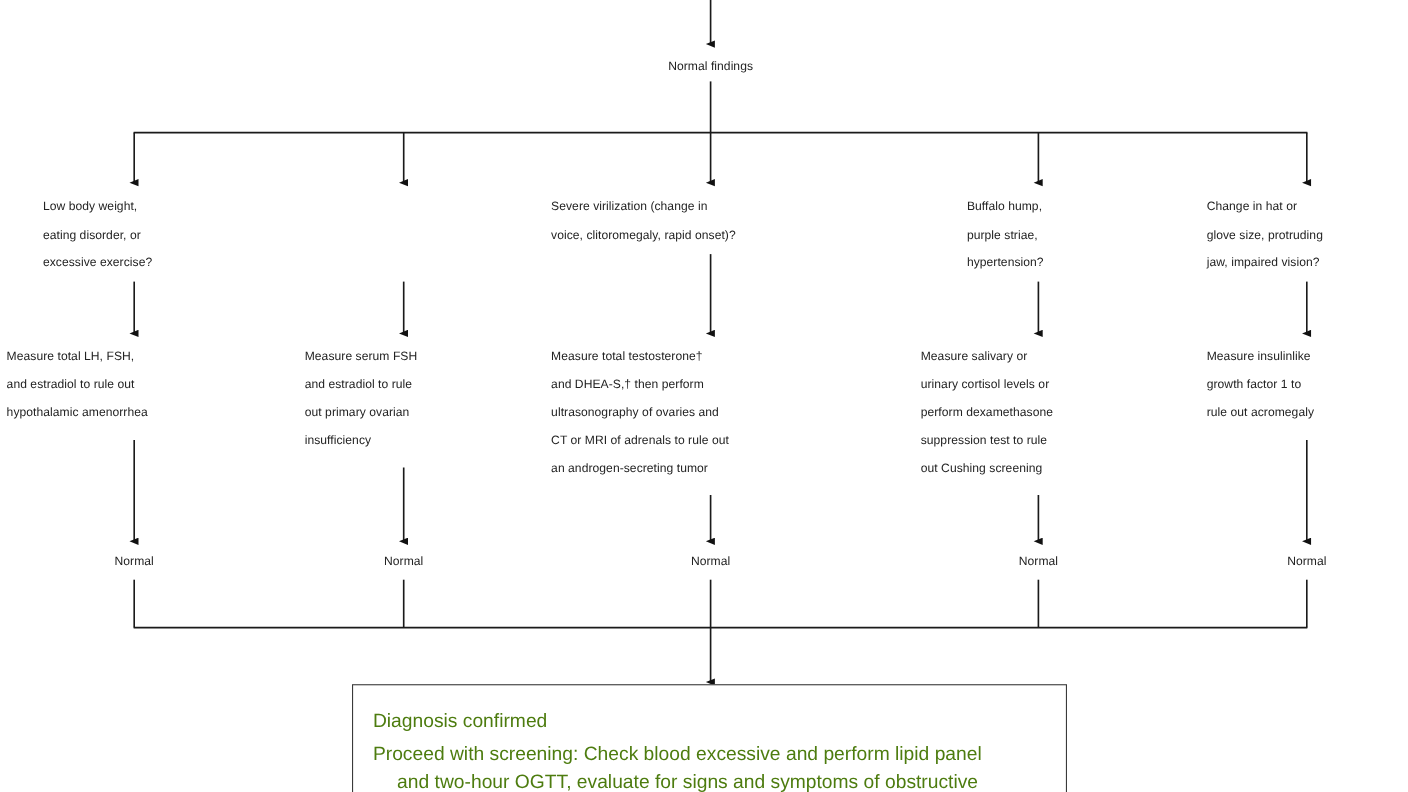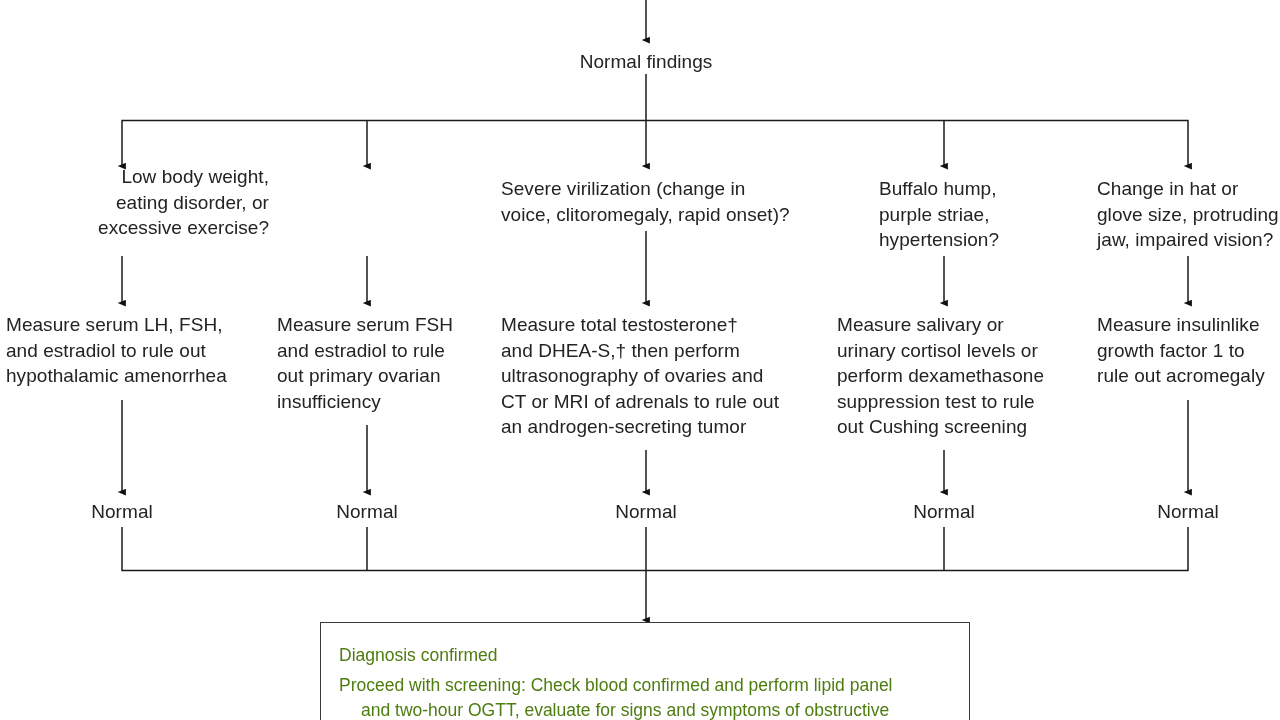--- a/index.html
+++ b/index.html
@@ -19,21 +19,21 @@
   #edges {
     position: absolute;
     left: 0;
     top: 0;
     width: 1280px;
     height: 720px;
     pointer-events: none;
   }
   .node-text {
     position: absolute;
-    font-size: 19px;
+    font-size: 11px;
     line-height: 25.5px;
     color: #232323;
     white-space: pre-line;
     letter-spacing: 0.05px;
   }
   .node-center {
     text-align: center;
     transform: translateX(-50%);
   }
   .node-left {
@@ -95,37 +95,37 @@
     <line x1="944" y1="527" x2="944" y2="570.5" stroke="#1a1a1a" stroke-width="1.5"></line>
     <line x1="1188" y1="527" x2="1188" y2="570.5" stroke="#1a1a1a" stroke-width="1.5"></line>
 
     <line x1="121.5" y1="570.5" x2="1188.5" y2="570.5" stroke="#1a1a1a" stroke-width="1.5"></line>
 
     <line x1="646" y1="570.5" x2="646" y2="620" stroke="#1a1a1a" stroke-width="1.5" marker-end="url(#arrowhead)"></line>
   </svg>
 
   <div class="node-text node-center" style="left:646px; top:49px;">Normal findings</div>
 
-  <div class="node-text node-left" style="left:39px; top:164px; width:230px;text-align:right;">Low body weight,
+  <div class="node-text node-left" style="left:39px; top:176px; width:230px;">Low body weight,
 eating disorder, or
 excessive exercise?</div>
 
 
   <div class="node-text node-left" style="left:879px; top:176px; width:190px;">Buffalo hump,
 purple striae,
 hypertension?</div>
 
   <div class="node-text node-left" style="left:501px; top:176px; width:320px;">Severe virilization (change in
 voice, clitoromegaly, rapid onset)?</div>
 
   <div class="node-text node-left" style="left:1097px; top:176px; width:200px;">Change in hat or
 glove size, protruding
 jaw, impaired vision?</div>
 
-  <div class="node-text node-left" style="left:6px; top:312px; width:240px;">Measure serum LH, FSH,
+  <div class="node-text node-left" style="left:6px; top:312px; width:240px;">Measure total LH, FSH,
 and estradiol to rule out
 hypothalamic amenorrhea</div>
 
   <div class="node-text node-left" style="left:277px; top:312px; width:200px;">Measure serum FSH
 and estradiol to rule
 out primary ovarian
 insufficiency</div>
 
   <div class="node-text node-left" style="left:501px; top:312px; width:310px;">Measure total testosterone†
 and DHEA-S,† then perform
@@ -148,17 +148,17 @@
   <div class="node-text node-center" style="left:367px; top:499px;">Normal</div>
 
   <div class="node-text node-center" style="left:646px; top:499px;">Normal</div>
 
   <div class="node-text node-center" style="left:944px; top:499px;">Normal</div>
 
   <div class="node-text node-center" style="left:1188px; top:499px;">Normal</div>
 
   <div class="terminal-box" style="left:320px; top:622px; width:650px; height:120px;">
     <div class="box-line" style="left:18px; top:20px;">Diagnosis confirmed</div>
-    <div class="box-line" style="left:18px; top:50px;">Proceed with screening: Check blood confirmed and perform lipid panel</div>
+    <div class="box-line" style="left:18px; top:50px;">Proceed with screening: Check blood excessive and perform lipid panel</div>
     <div class="box-line" style="left:40px; top:75px;">and two-hour OGTT, evaluate for signs and symptoms of obstructive</div>
   </div>
 
 </div>
 
 </body></html>

